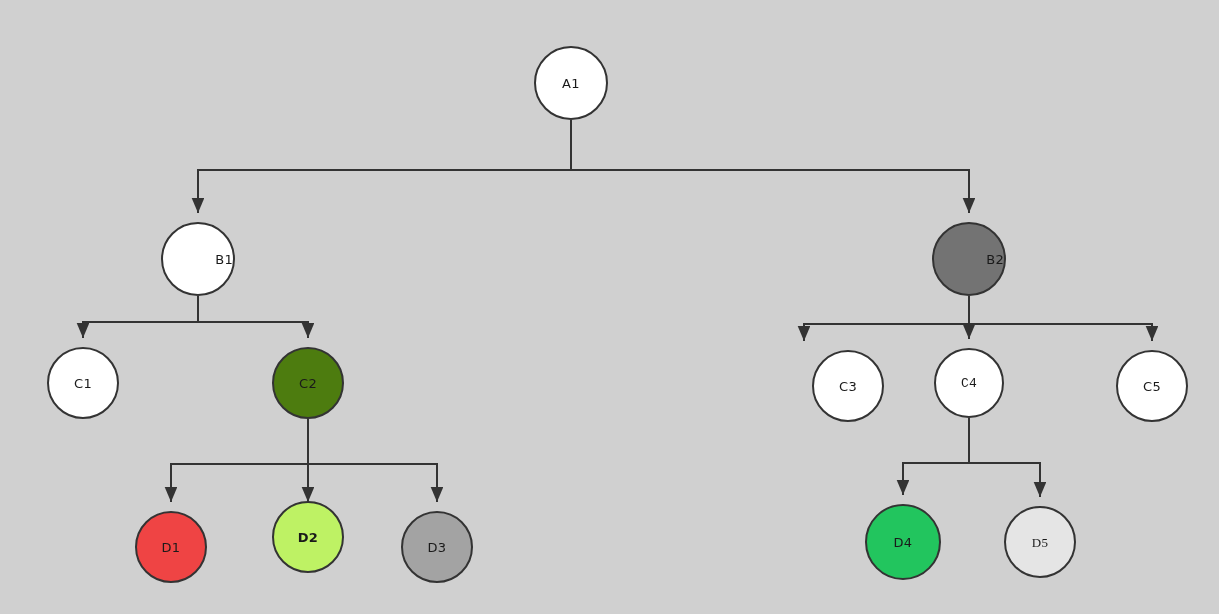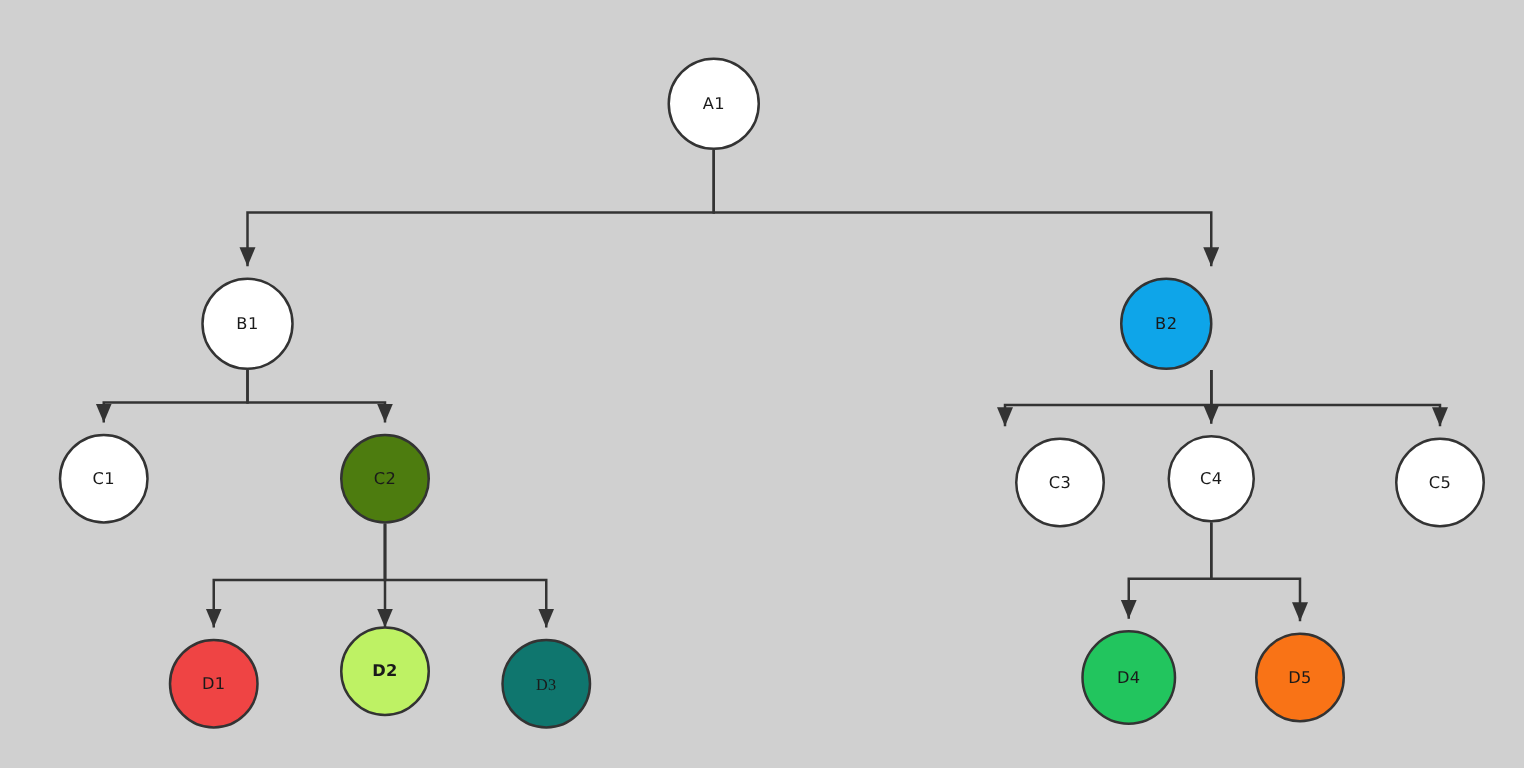--- a/index.html
+++ b/index.html
@@ -71,51 +71,51 @@
         <path d="M308,419 L308,464 L437,464 L437,502" stroke="#333333" marker-end="url(#arrowhead)"></path>
         <path d="M969,418 L969,463 L903,463 L903,495" stroke="#333333" marker-end="url(#arrowhead)"></path>
         <path d="M969,418 L969,463 L1040,463 L1040,497" stroke="#333333" marker-end="url(#arrowhead)"></path>
       </g>
   </svg>
 
   <div id="node-layer">
       <div class="node" style="left: 534px; top: 46px; width: 74px; height: 74px; background: rgb(255, 255, 255); border-color: rgb(51, 51, 51);">
         <span class="node-label">A1</span>
       </div>
-      <div class="node" style="left: 161px; top: 222px; width: 74px; height: 74px; background: rgb(255, 255, 255); border-color: rgb(51, 51, 51);">
+      <div class="node" style="left: 161px; top: 222px; width: 74px; height: 74px; background: rgb(255, 255, 255); border-color: rgb(51, 51, 51); justify-content: flex-end;">
         <span class="node-label">B1</span>
       </div>
-      <div class="node" style="left: 896px; top: 222px; width: 74px; height: 74px; background: #0ea5e9; border-color: rgb(51, 51, 51);">
+      <div class="node" style="left: 932px; top: 222px; width: 74px; height: 74px; background: #737373; border-color: rgb(51, 51, 51); justify-content: flex-end;">
         <span class="node-label">B2</span>
       </div>
       <div class="node" style="left: 47px; top: 347px; width: 72px; height: 72px; background: rgb(255, 255, 255); border-color: rgb(51, 51, 51);">
         <span class="node-label">C1</span>
       </div>
       <div class="node" style="left: 272px; top: 347px; width: 72px; height: 72px; background: #4d7c0f; border-color: rgb(51, 51, 51);">
         <span class="node-label">C2</span>
       </div>
       <div class="node" style="left: 812px; top: 350px; width: 72px; height: 72px; background: rgb(255, 255, 255); border-color: rgb(51, 51, 51);">
         <span class="node-label">C3</span>
       </div>
-      <div class="node" style="left: 934px; top: 348px; width: 70px; height: 70px; background: rgb(255, 255, 255); border-color: rgb(51, 51, 51);">
+      <div class="node" style="left: 934px; top: 348px; width: 70px; height: 70px; background: rgb(255, 255, 255); border-color: rgb(51, 51, 51); font-family: Liberation Mono, monospace;">
         <span class="node-label">C4</span>
       </div>
       <div class="node" style="left: 1116px; top: 350px; width: 72px; height: 72px; background: rgb(255, 255, 255); border-color: rgb(51, 51, 51); text-align: center;">
         <span class="node-label">C5</span>
       </div>
       <div class="node" style="left: 135px; top: 511px; width: 72px; height: 72px; background: #ef4444; border-color: rgb(51, 51, 51);">
         <span class="node-label">D1</span>
       </div>
       <div class="node" style="left: 272px; top: 501px; width: 72px; height: 72px; background: #bef264; border-color: rgb(51, 51, 51); font-weight: bold;">
         <span class="node-label">D2</span>
       </div>
-      <div class="node" style="left: 401px; top: 511px; width: 72px; height: 72px; background: #0f766e; border-color: rgb(51, 51, 51); font-family: Liberation Serif, serif;">
+      <div class="node" style="left: 401px; top: 511px; width: 72px; height: 72px; background: #a3a3a3; border-color: rgb(51, 51, 51);">
         <span class="node-label">D3</span>
       </div>
       <div class="node" style="left: 865px; top: 504px; width: 76px; height: 76px; background: #22c55e; border-color: rgb(51, 51, 51);">
         <span class="node-label">D4</span>
       </div>
-      <div class="node" style="left: 1004px; top: 506px; width: 72px; height: 72px; background: #f97316; border-color: rgb(51, 51, 51);">
+      <div class="node" style="left: 1004px; top: 506px; width: 72px; height: 72px; background: #e5e5e5; border-color: rgb(51, 51, 51); font-family: Liberation Serif, serif;">
         <span class="node-label">D5</span>
       </div>
     </div>
 
 </div>
 
 </body></html>

